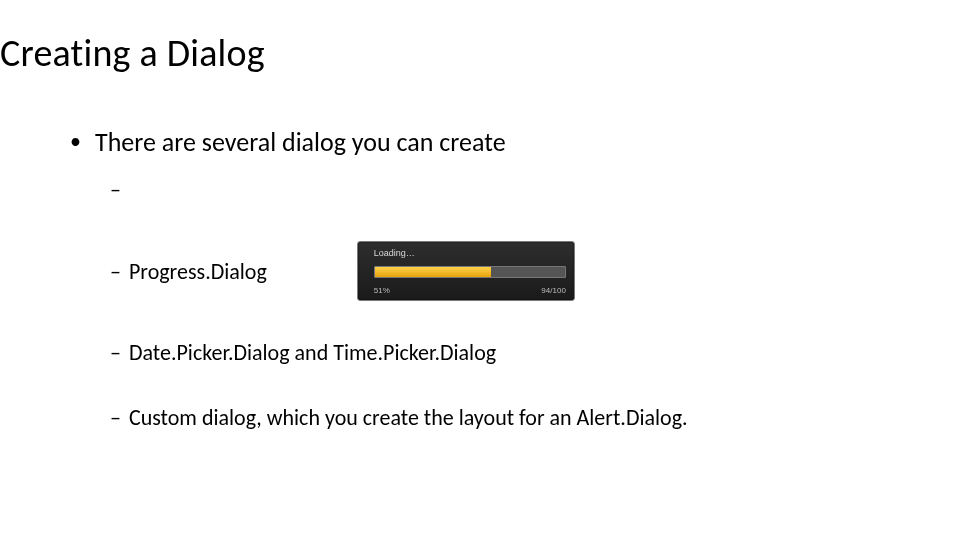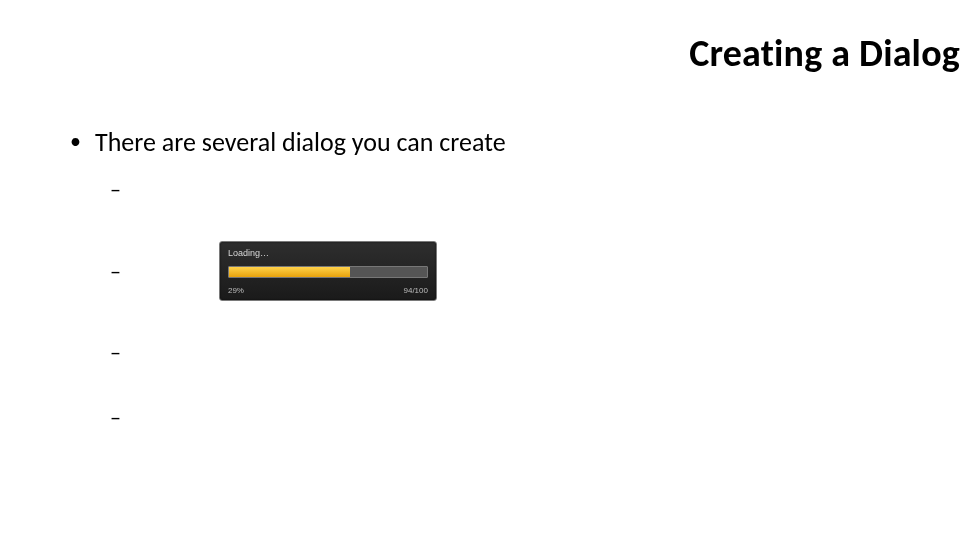--- a/index.html
+++ b/index.html
@@ -1,31 +1,31 @@
 <!DOCTYPE html>
 <html><head>
 <meta charset="utf-8">
 <style>
   * { box-sizing: border-box; margin: 0; padding: 0; }
   html, body { width: 960px; height: 540px; background: #fff; font-family: "Calibri", "Segoe UI", Arial, sans-serif; color: #000; }
   .slide { width: 960px; height: 540px; position: relative; padding: 0; }
-  .title { font-size: 38px; font-weight: 700; text-align: right; margin-top: 30px; letter-spacing: 0.2px; }
+  .title { font-size: 38px; font-weight: 400; text-align: left; margin-top: 30px; letter-spacing: 0.2px; }
   .content { margin-top: 50px; padding-left: 70px; padding-right: 60px; }
   .bullet-l1 { font-size: 26px; display: flex; align-items: flex-start; margin-bottom: 18px; }
   .bullet-l1 .dot { font-size: 22px; margin-right: 14px; line-height: 32px; }
   .bullet-l2 { font-size: 22px; display: flex; align-items: center; margin-left: 40px; margin-bottom: 38px; }
   .bullet-l2 .dash { margin-right: 8px; }
   .row-with-img { display: flex; align-items: center; gap: 90px; }
   
   .progress-box {
     width: 218px; height: 60px;
     background: linear-gradient(#2e2e2e, #1a1a1a);
     border: 1px solid #7a7a7a;
     border-radius: 3px;
-    padding: 6px 8px 5px 8px;
+    padding: 6px 8px 5px 16px;
     display: flex; flex-direction: column; justify-content: space-between;
     box-shadow: 0 0 2px rgba(0,0,0,.6) inset;
   }
   .progress-label { color: #d8d8d8; font-size: 9px; font-family: Arial, sans-serif; }
   .progress-track {
     width: 100%; height: 12px;
     background: #555; border: 1px solid #777; border-radius: 1px;
     overflow: hidden;
   }
   .progress-fill {
@@ -48,35 +48,38 @@
       <span>There are several dialog you can create</span>
     </div>
 
     <div class="bullet-l2">
       <span class="dash">–</span>
     </div>
 
     <div class="bullet-l2 row-with-img">
       <div style="display:flex;align-items:center;">
         <span class="dash">–</span>
+        <span>Progress.Dialog</span>
       </div>
       <div class="progress-box">
         <div class="progress-label">Loading…</div>
         <div class="progress-track">
           <div class="progress-fill"></div>
         </div>
         <div class="progress-meta">
-          <span>29%</span>
+          <span>51%</span>
           <span>94/100</span>
         </div>
       </div>
     </div>
 
     <div class="bullet-l2">
       <span class="dash">–</span>
+      <span>Date.Picker.Dialog and Time.Picker.Dialog</span>
     </div>
 
     <div class="bullet-l2">
       <span class="dash">–</span>
+      <span>Custom dialog, which you create the layout for an Alert.Dialog.</span>
     </div>
 
   </div>
 </div>
 
 </body></html>

